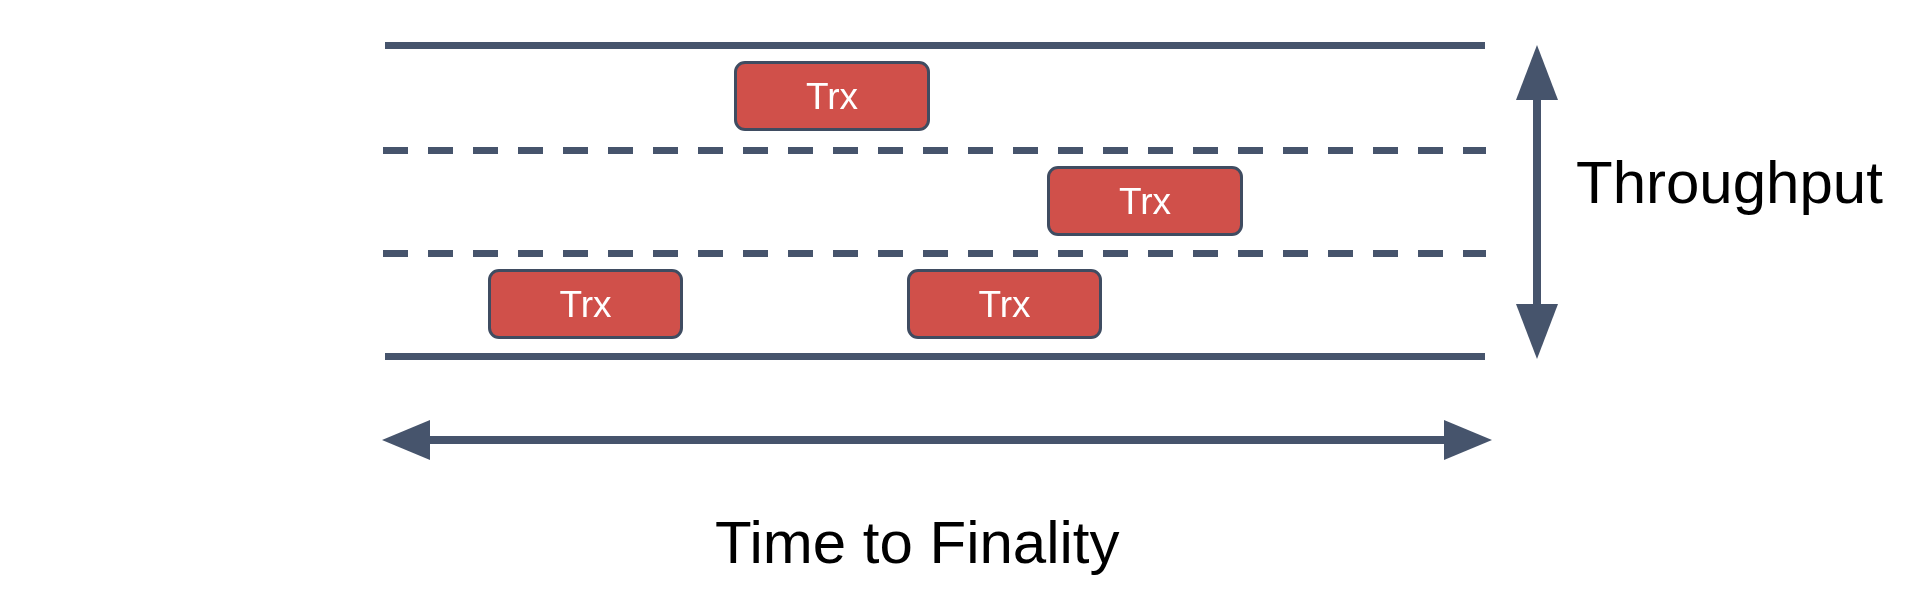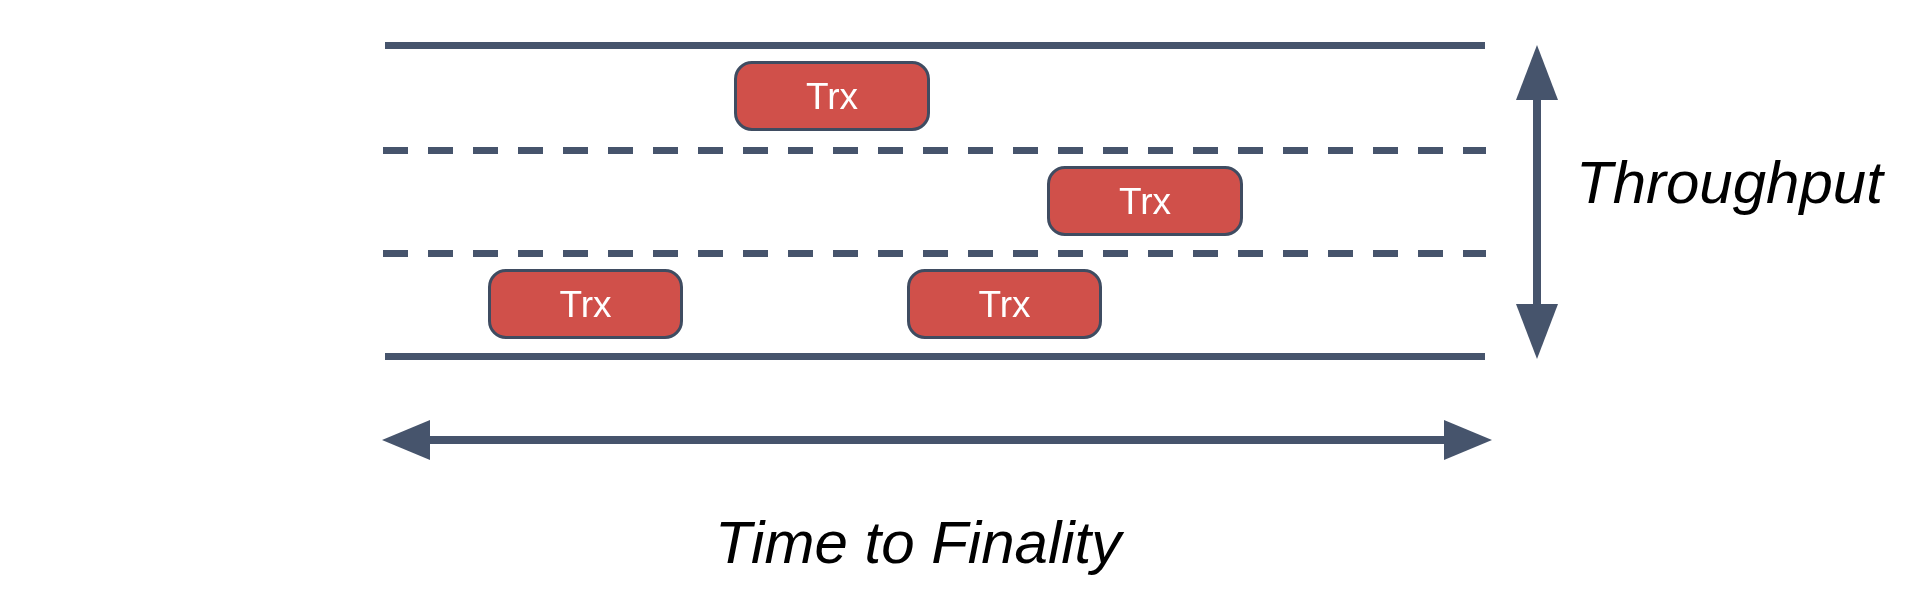--- a/index.html
+++ b/index.html
@@ -35,42 +35,42 @@
       transparent 25px, transparent 45px);
   }
   .divider-1{top:147px;}
   .divider-2{top:250px;}
 
   
   .trx-box{
     position:absolute;width:196px;height:70px;
     background:var(--transaction-fill);
     border:3px solid var(--transaction-border);
-    border-radius:18px;
+    border-radius:11px;
     display:flex;align-items:center;justify-content:center;
     color:var(--transaction-text);
     font-size:37px;line-height:1;
   }
   .trx-a{left:734px;top:61px;}
   .trx-b{left:1047px;top:166px;}
   .trx-c{left:488px;top:269px;width:195px;}
   .trx-d{left:907px;top:269px;width:195px;}
 
   
   svg{position:absolute;display:block;}
   .v-arrow{left:1507px;top:42px;}
   .h-arrow{left:380px;top:415px;}
   .arrow-shaft{stroke:var(--stroke);stroke-width:8px;fill:none;}
   .arrow-head{fill:var(--stroke);stroke:none;}
 
   
   .axis-label{
     position:absolute;
     color:var(--axis-label-text);
-    font-size:60px;line-height:1;white-space:nowrap;font-style:italic;
+    font-size:60px;line-height:1;white-space:nowrap;
   }
   .throughput-label{left:1576px;top:153px;}
   .ttf-label{left:668px;top:513px;margin-left:47px;}
 </style>
 </head>
 <body>
 
 <div class="canvas">
 
   <div class="road-line road-top"></div>

